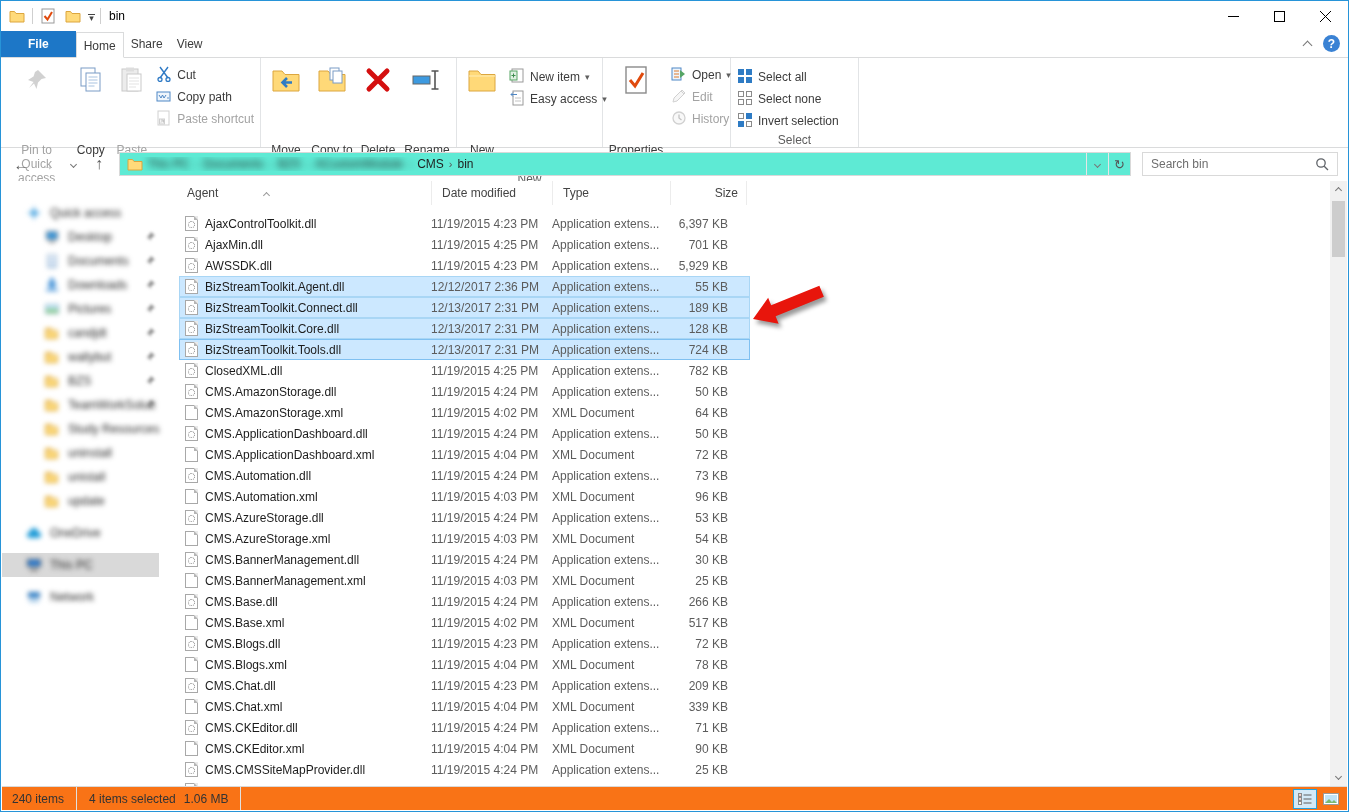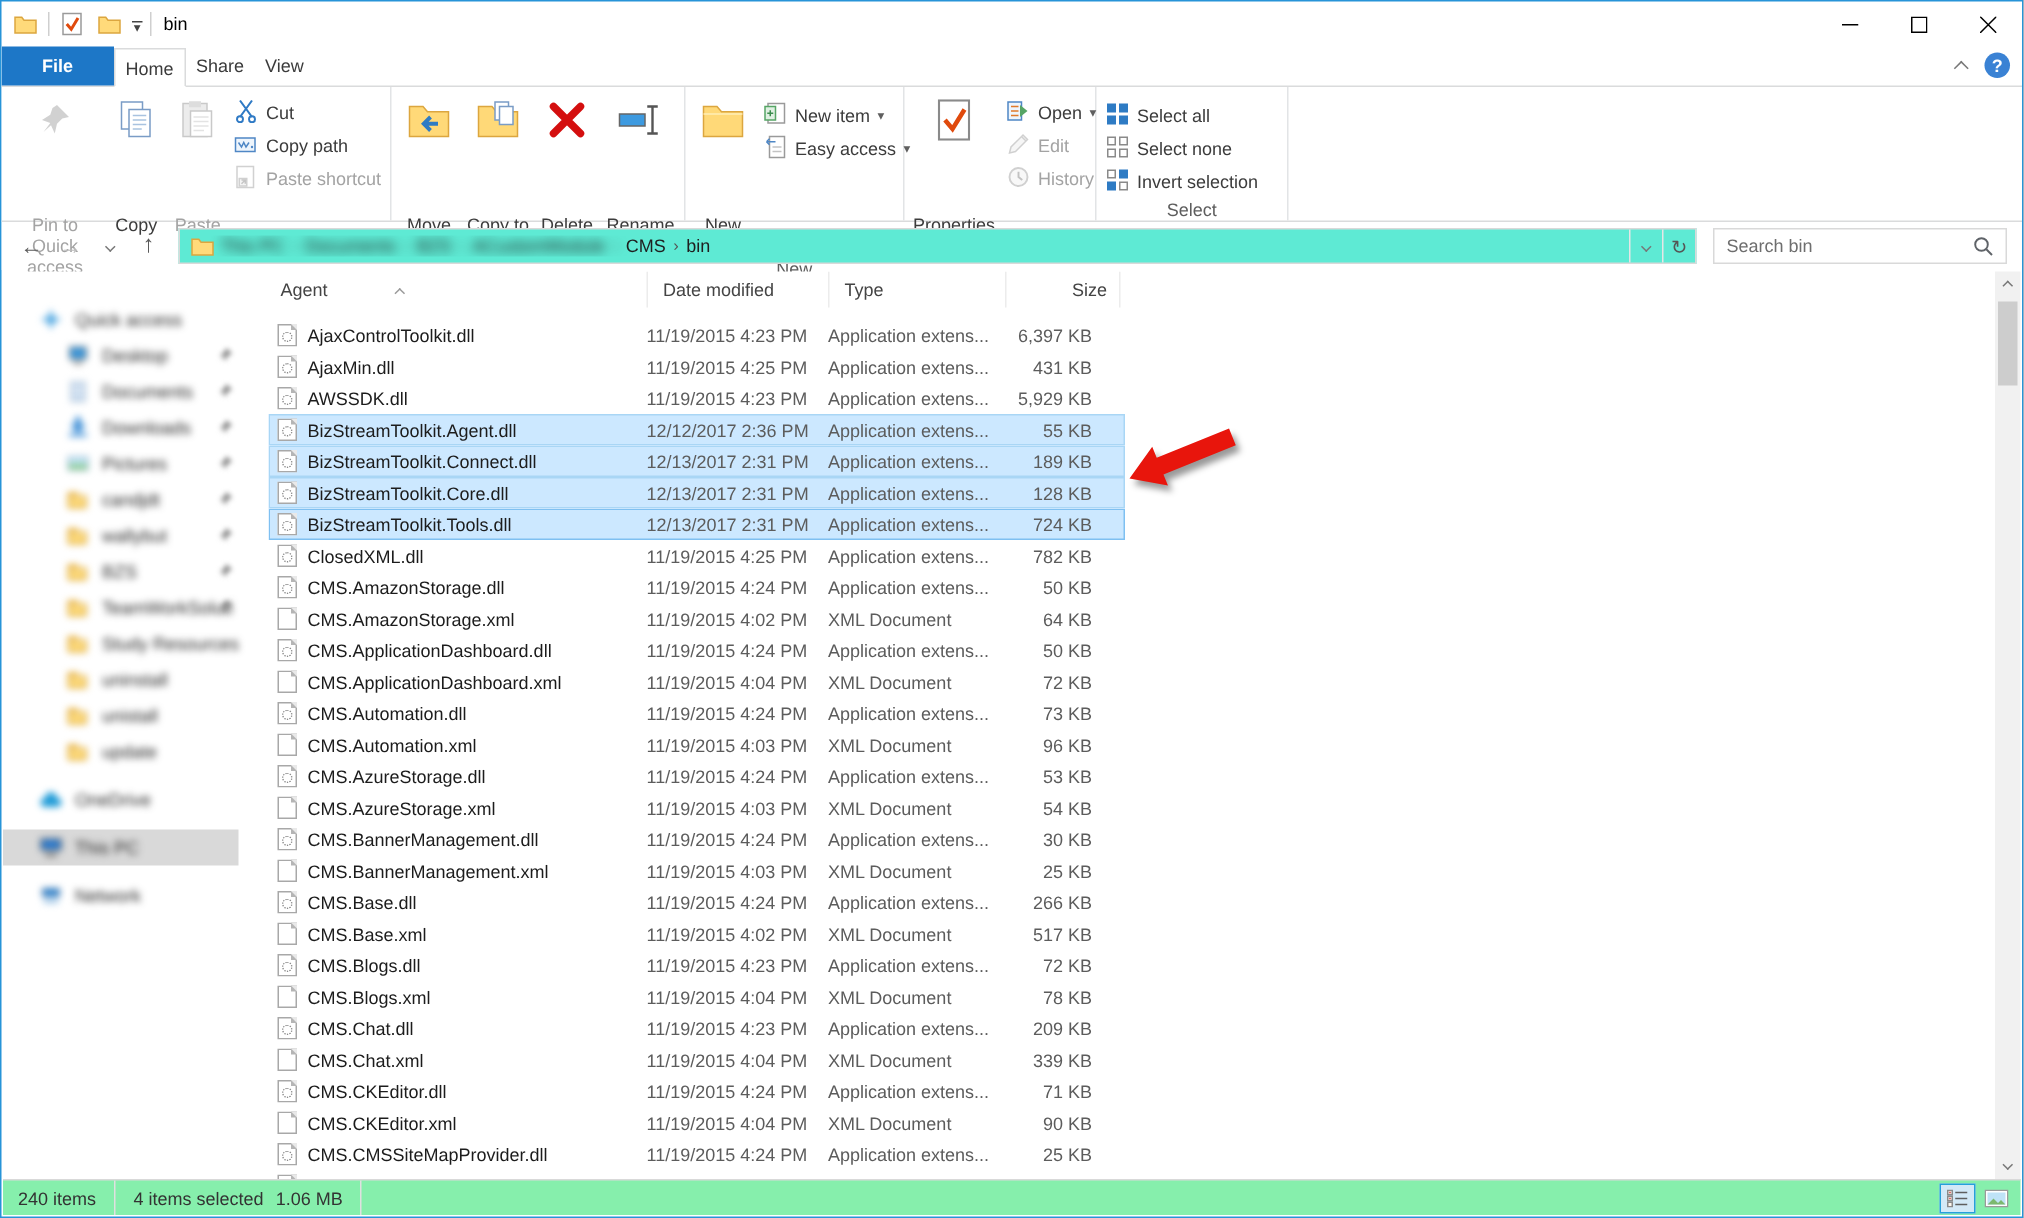--- a/index.html
+++ b/index.html
@@ -115,21 +115,21 @@
   .k-dll .fi::after{ content:""; position:absolute; left:2px; top:4px; width:5px; height:5px; border:1.6px dotted #8a8a8a; border-radius:50%; }
 
   
   .scrollbar{ width:17px; background:#f1f1f1; flex:none; display:flex; flex-direction:column; align-items:center; }
   .sb-arrow{ height:17px; display:flex; align-items:center; justify-content:center; width:100%; }
   .sb-thumb{ width:13px; height:56px; background:#cdcdcd; margin-top:3px; }
   .sb-fill{ flex:1; }
 
   
   .statusbar{ position:absolute; left:1px; right:1px; bottom:1px; height:24px; border-top:1px solid #d9d9d9;
-              display:flex; align-items:center; background:#86efac; padding-left:10px; color:#333; }
+              display:flex; align-items:center; background:#f97316; padding-left:10px; color:#333; }
   .st-seg{ display:flex; align-items:center; gap:8px; padding:0 12px; height:100%; }
   .st-sep{ width:1px; height:100%; background:#e0e0e0; }
   .st-right{ margin-left:auto; display:flex; align-items:center; gap:2px; padding-right:4px; }
   .view-btn{ width:24px; height:20px; display:flex; align-items:center; justify-content:center; border:1px solid transparent; }
   .view-btn.active{ border-color:#26a0da; background:#d3e9f7; }
 
   .annotation-arrow{ position:absolute; left:742px; top:278px; filter:drop-shadow(3px 4px 2px rgba(0,0,0,.40)); }
 </style>
 </head>
 <body>
@@ -661,21 +661,21 @@
             <span class="cell c-type">Application extens...</span>
             <span class="cell c-size">6,397 KB</span>
           </div>
           <div class="row k-dll">
             <span class="cell c-name">
               <span class="fi"></span>
               <span>AjaxMin.dll</span>
             </span>
             <span class="cell c-date">11/19/2015 4:25 PM</span>
             <span class="cell c-type">Application extens...</span>
-            <span class="cell c-size">431 KB</span>
+            <span class="cell c-size">701 KB</span>
           </div>
           <div class="row k-dll">
             <span class="cell c-name">
               <span class="fi"></span>
               <span>AWSSDK.dll</span>
             </span>
             <span class="cell c-date">11/19/2015 4:23 PM</span>
             <span class="cell c-type">Application extens...</span>
             <span class="cell c-size">5,929 KB</span>
           </div>

